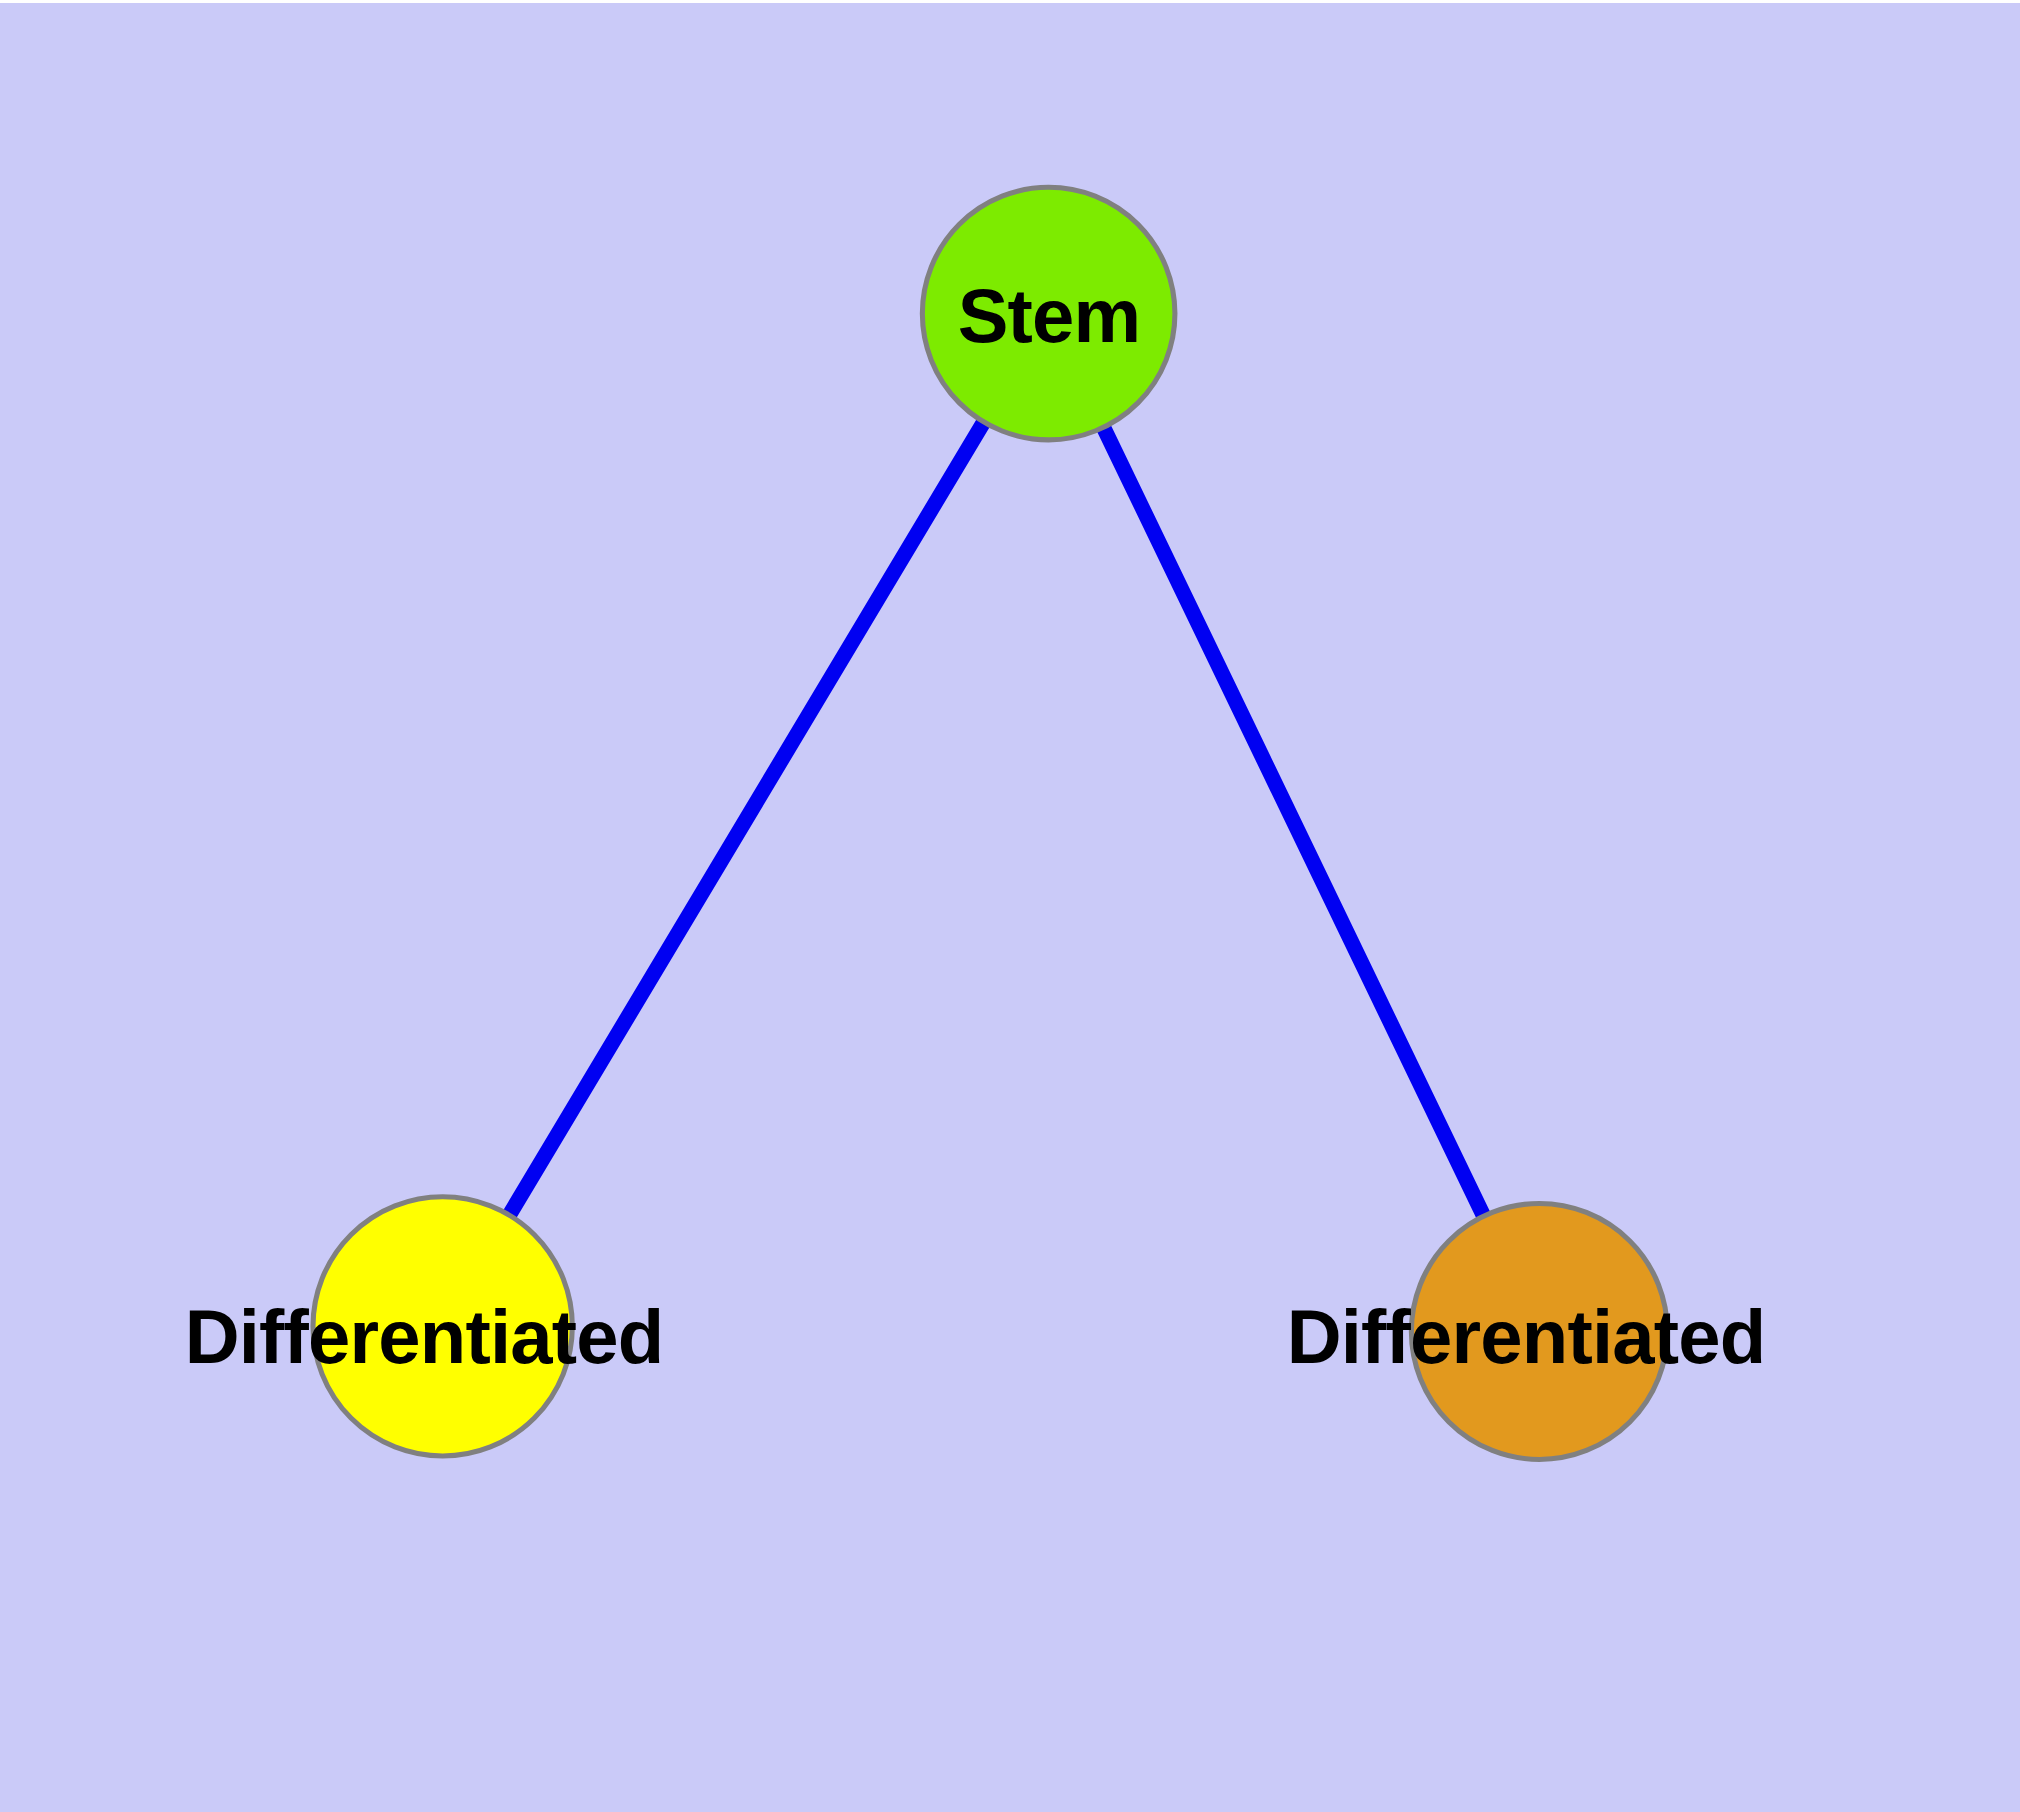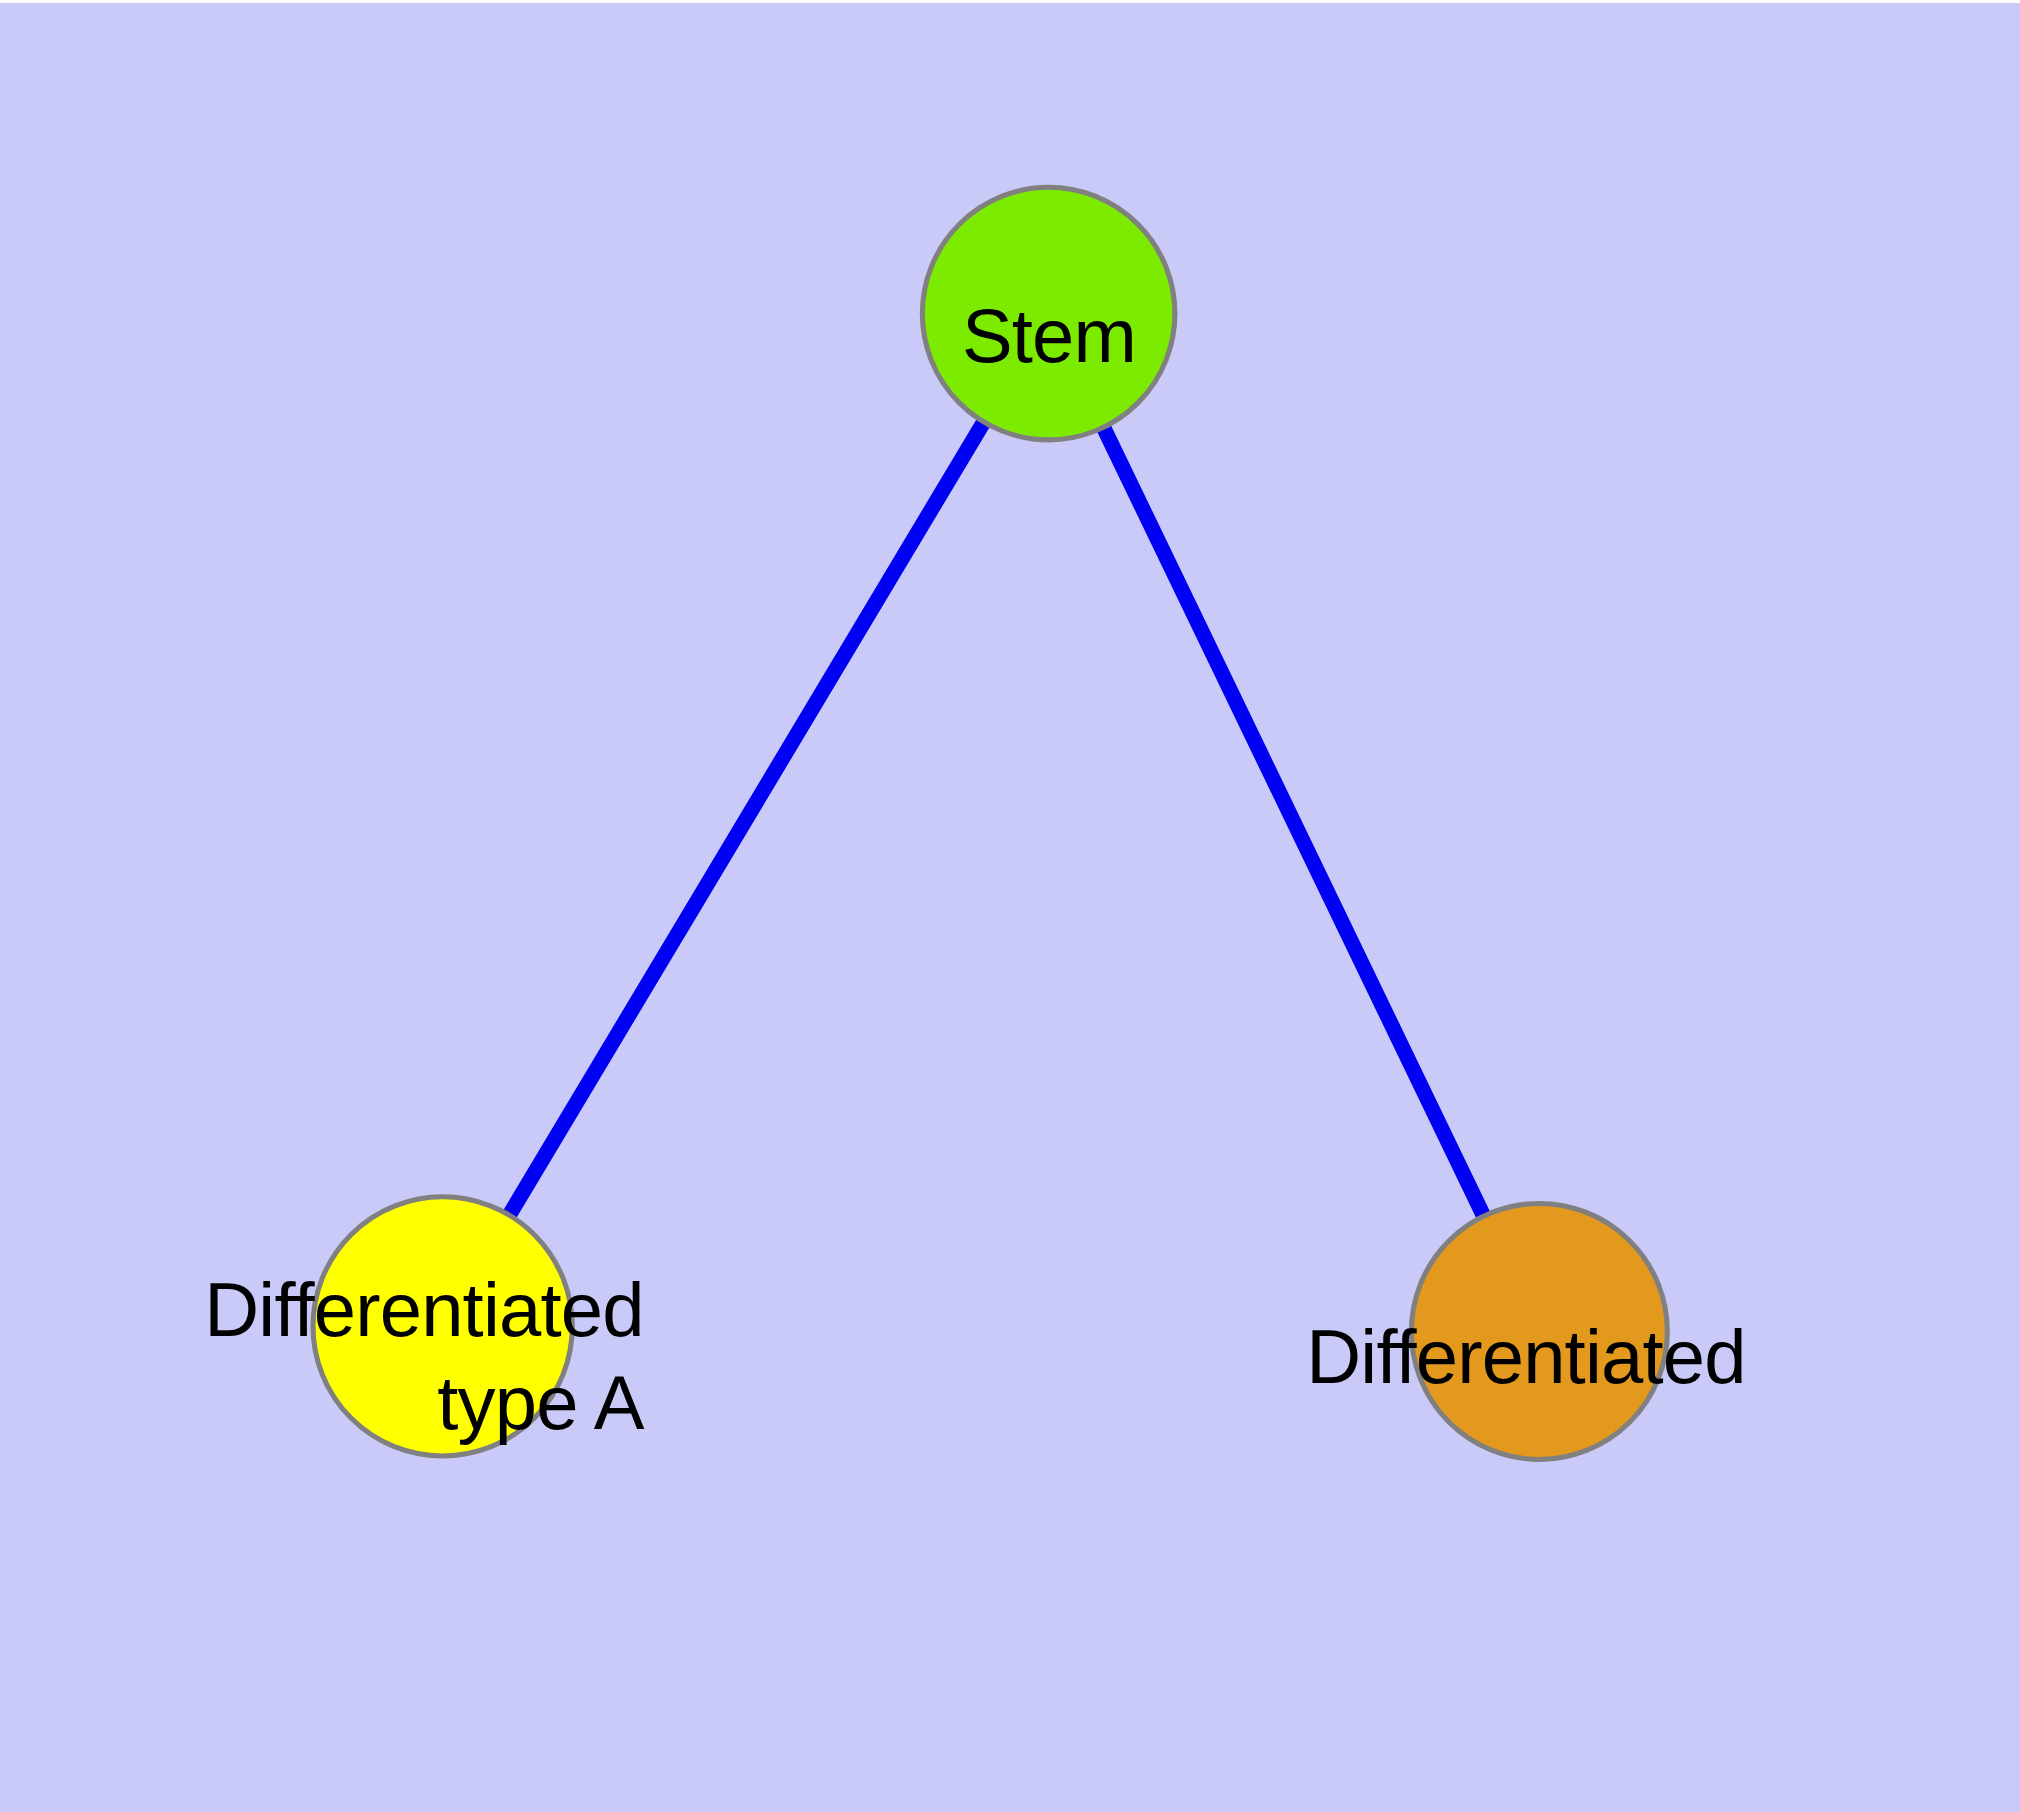--- a/index.html
+++ b/index.html
@@ -32,28 +32,27 @@
     fill: none;
     stroke-width: 18;
     stroke-linecap: round;
   }
   .node-circle {
     stroke-width: 6;
   }
   .node-label {
     position: absolute;
     transform: translate(-50%, -50%);
-    font-weight: normal;
+    font-weight: bold;
     font-size: 76px;
     line-height: 93px;
     color: #000000;
-    text-align: right;
+    text-align: left;
     white-space: nowrap;
     letter-spacing: -0.8px;
-    margin-top: 20px;
   }
 </style>
 </head>
 <body>
 
 <div class="stage">
 
   <div class="panel" style="background: rgb(202, 202, 248);"></div>
 
   <svg class="graph" width="2021" height="1812" viewBox="0 0 2384 2138">
@@ -65,21 +64,20 @@
     <circle class="node-circle" cx="522" cy="1565" r="153" fill="#FFFF00" stroke="#808080"></circle>
     <circle class="node-circle" cx="1816" cy="1571" r="151" fill="#E2991E" stroke="#808080"></circle>
   </svg>
 
   <div class="node-label" style="left:1049px; top:315px;">
     <div>Stem</div>
   </div>
 
   <div class="node-label" style="left:424px; top:1336px;">
     <div>Differentiated</div>
-    <div>type A</div>
   </div>
 
   <div class="node-label" style="left:1526px; top:1336px;">
     <div>Differentiated</div>
   </div>
 
 </div>
 
 
 </body></html>

